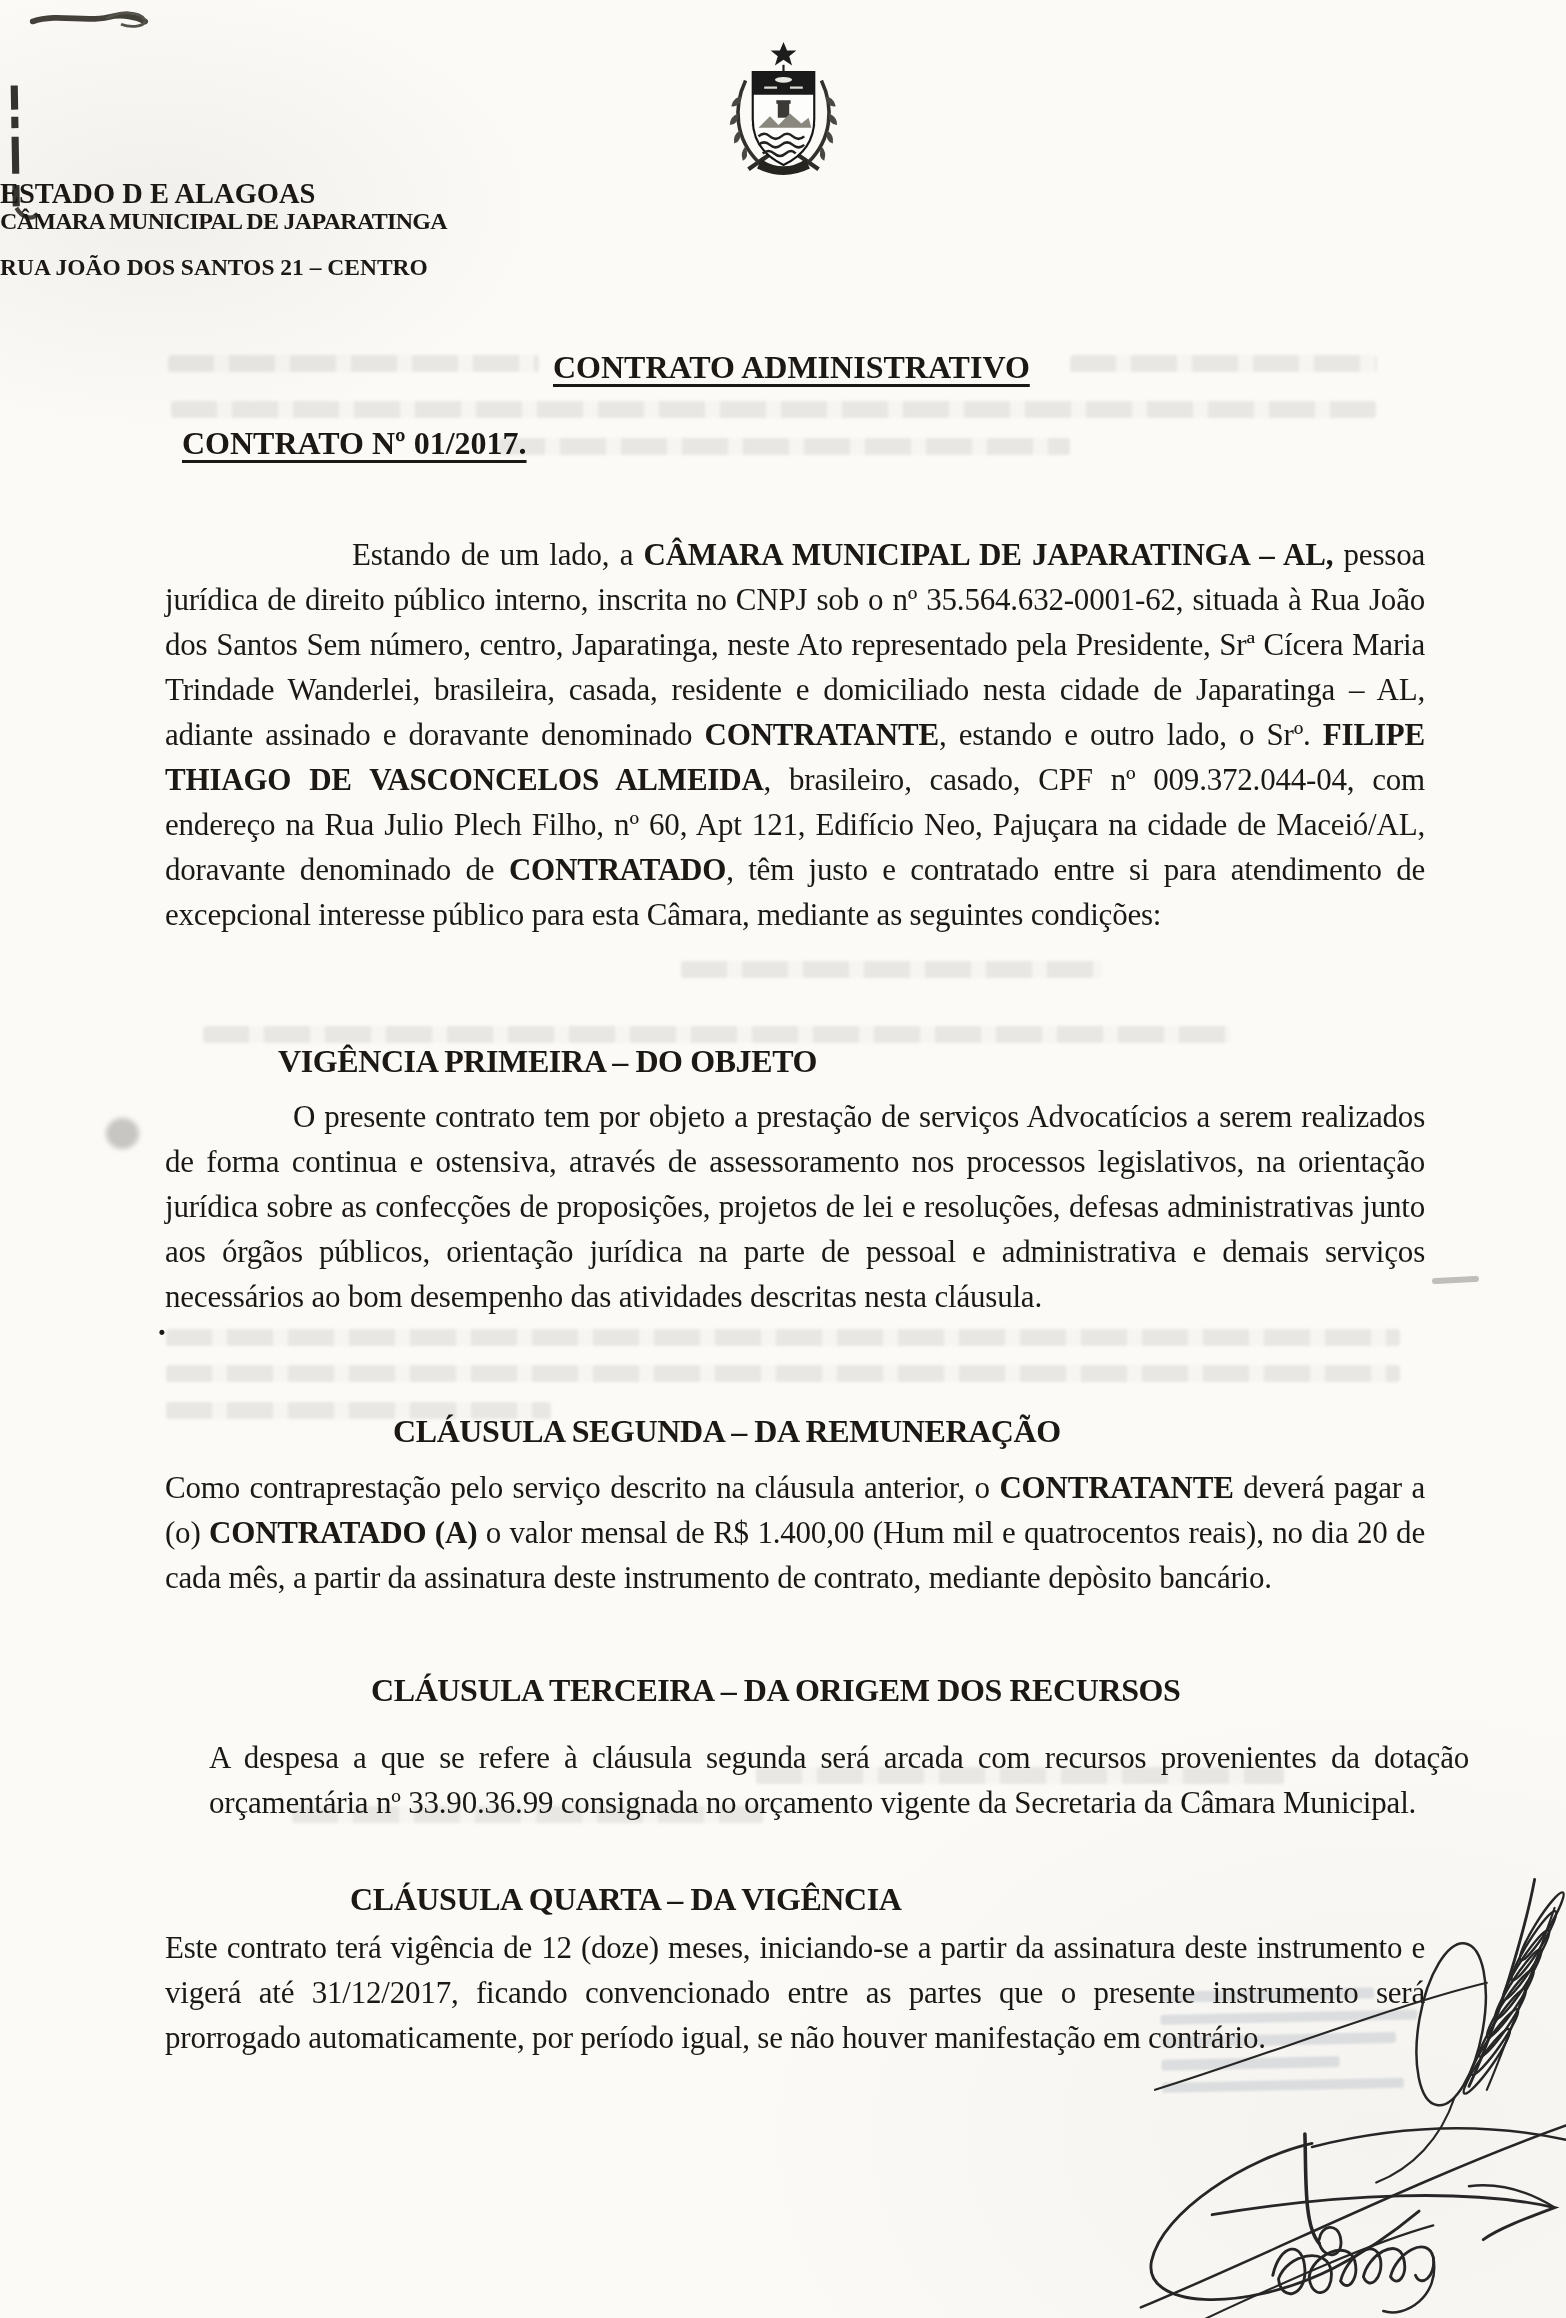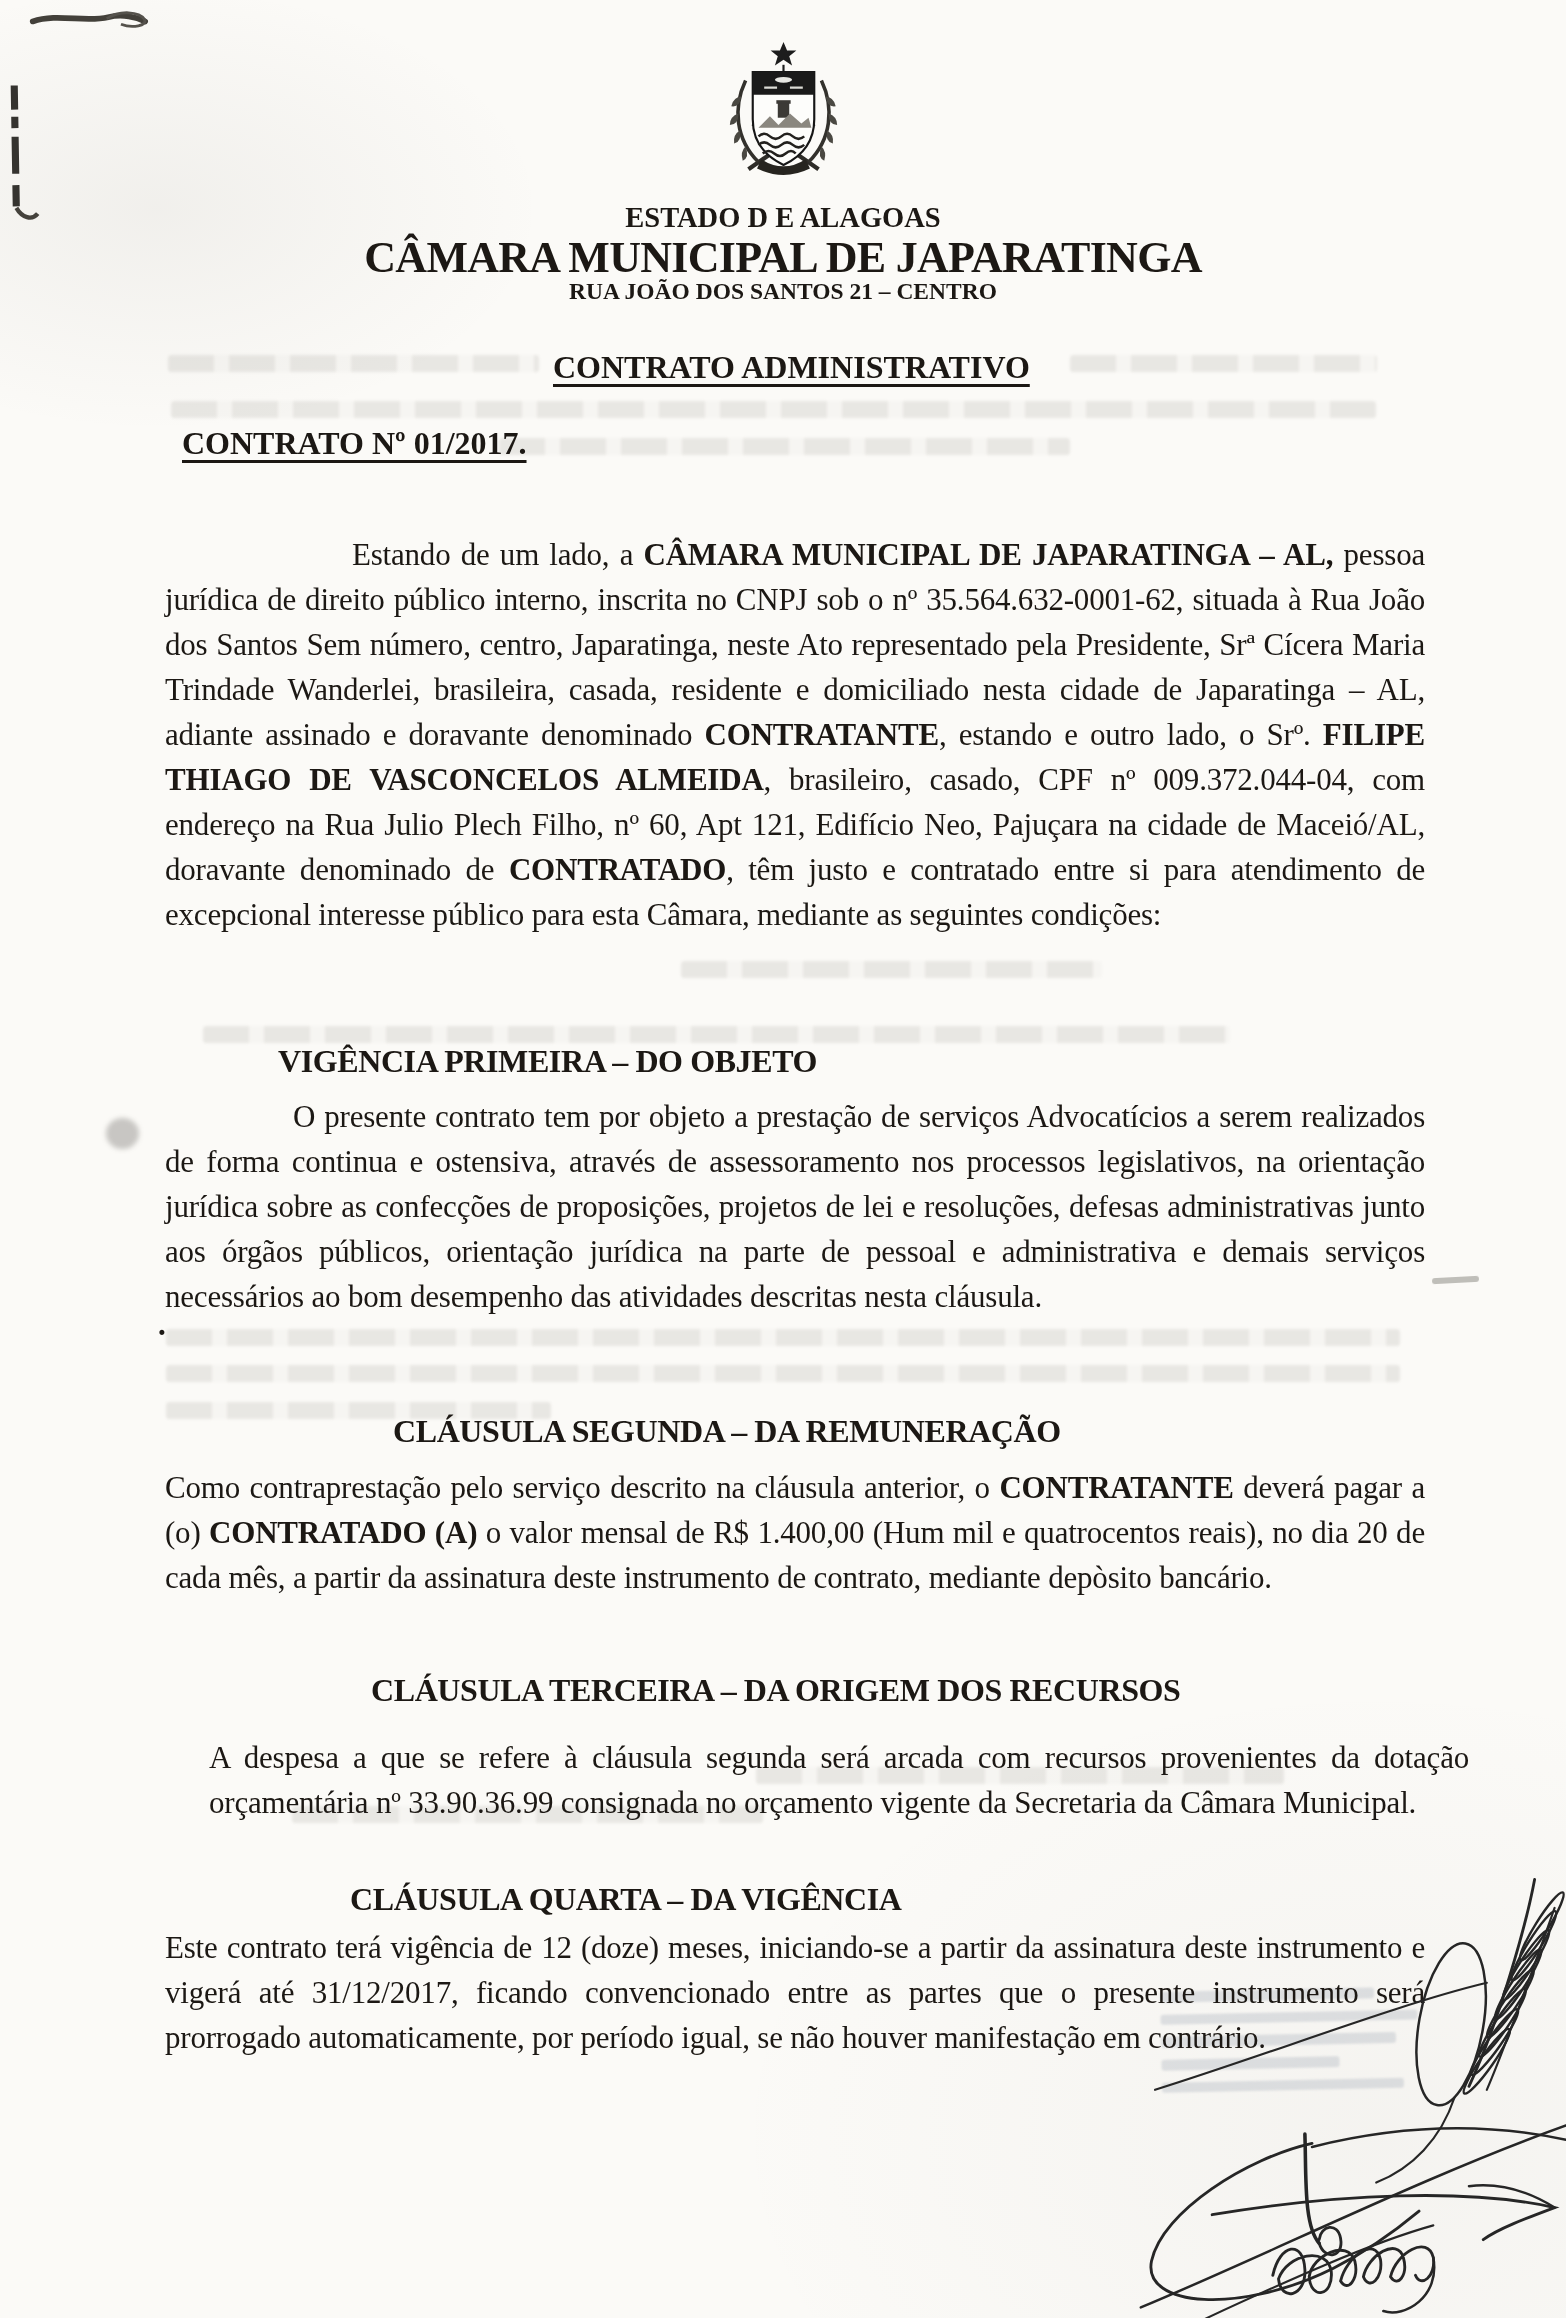--- a/index.html
+++ b/index.html
@@ -5,23 +5,23 @@
   html,body{margin:0;padding:0;background:#d8d5cf;}
   .page{
     position:relative;width:1566px;height:2319px;overflow:hidden;color:#1c1814;
     font-family:"Liberation Serif",serif;
     background:
       radial-gradient(ellipse 642px 371px at 10% 9%, rgba(120,115,105,0.08), transparent 60%),
       radial-gradient(ellipse 927px 642px at 88% 92%, rgba(120,115,105,0.05), transparent 70%),
       #fbfaf7;
   }
   
-  .center-line{position:absolute;left:0;width:100%;text-align:center;font-weight:bold;white-space:nowrap;margin-top:24px;}
+  .center-line{position:absolute;left:0;width:100%;text-align:left;font-weight:bold;white-space:nowrap;}
   .org1{top:178px;font-size:28.5px;}
-  .org2{top:208px;font-size:44px;letter-spacing:-0.7px;}
+  .org2{top:208px;font-size:24px;letter-spacing:-0.7px;}
   .org3{top:254px;font-size:23.5px;}
   .emblem{position:absolute;left:727px;top:39px;}
   
   .doc-title{position:absolute;top:349px;left:553px;font-size:32px;font-weight:bold;white-space:nowrap;}
   .contract-no{position:absolute;top:425px;left:165px;font-size:32px;font-weight:bold;white-space:nowrap;margin-left:17px;}
   .u{text-decoration:underline;text-decoration-thickness:2.9px;text-underline-offset:6.4px;}
   
   .body-text{position:absolute;left:165px;width:1260px;font-size:31px;line-height:45px;
              text-align:justify;letter-spacing:-0.2px;}
   .body-text b{font-weight:bold;}

